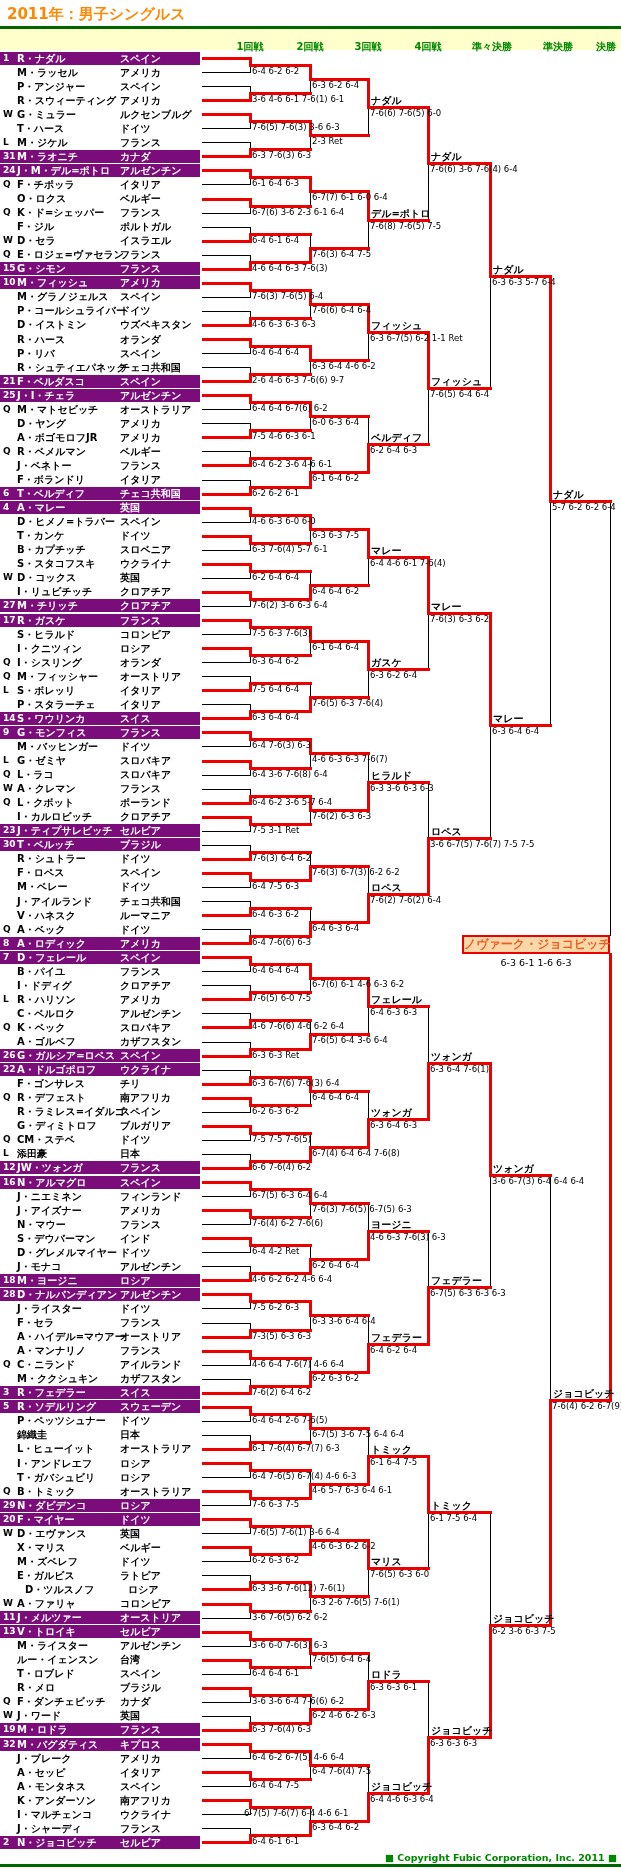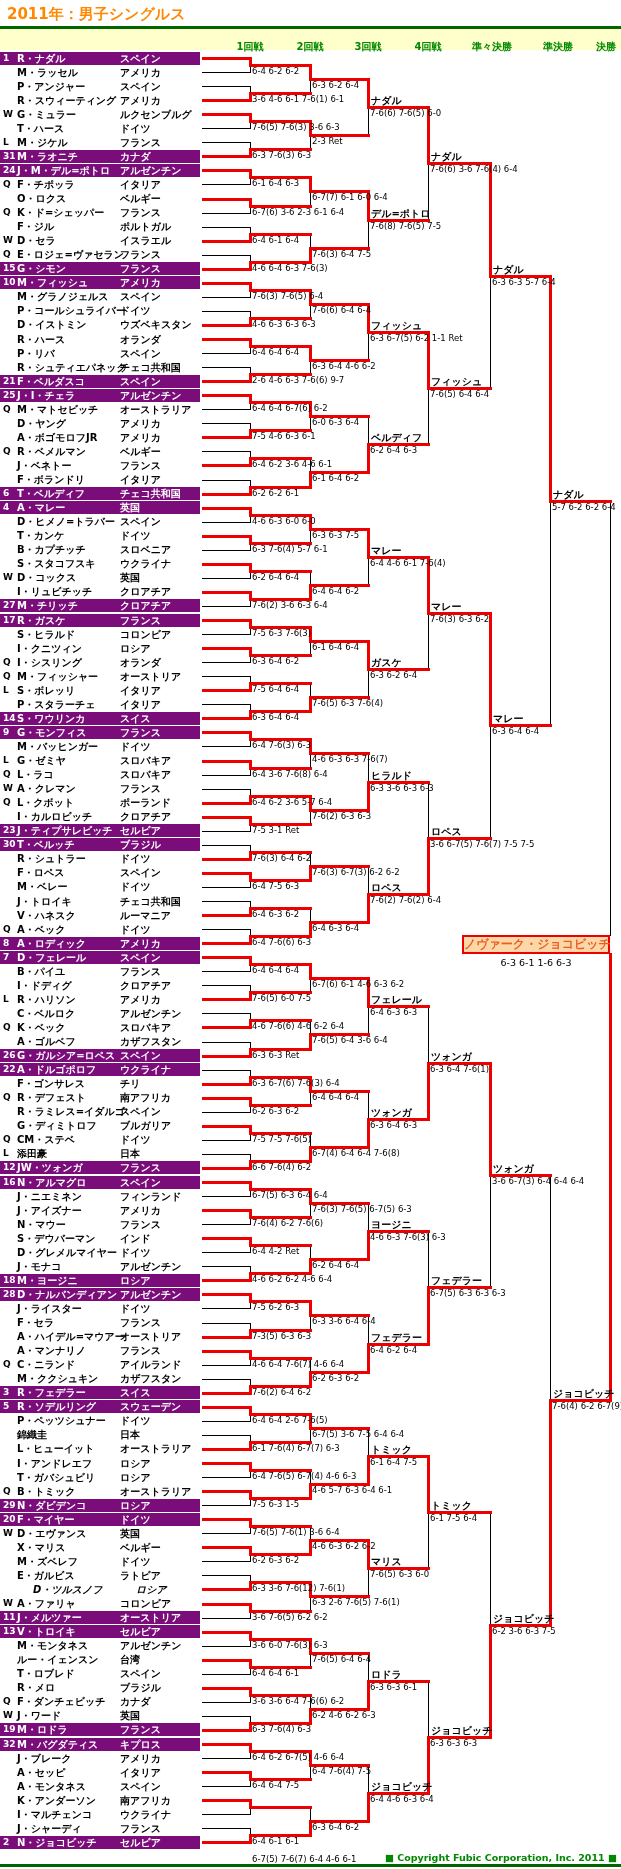--- a/index.html
+++ b/index.html
@@ -376,21 +376,21 @@
         <span class="nm">F・ロペス</span>
         <span class="ct">スペイン</span>
       </div>
       <div class="ln red" style="left: 202px; top: 871.9px; width: 50px; height: 3px;"></div>
       <div class="row" style="left: 0px; top: 880.45px; width: 200px;">
         <span class="nm">M・ベレー</span>
         <span class="ct">ドイツ</span>
       </div>
       <div class="ln" style="left: 202px; top: 886.95px; width: 49px; height: 1px;"></div>
       <div class="row" style="left: 0px; top: 894.5px; width: 200px;">
-        <span class="nm">J・トロイキ</span>
+        <span class="nm">J・アイルランド</span>
         <span class="ct">チェコ共和国</span>
       </div>
       <div class="ln" style="left: 202px; top: 901px; width: 49px; height: 1px;"></div>
       <div class="row" style="left: 0px; top: 908.55px; width: 200px;">
         <span class="nm">V・ハネスク</span>
         <span class="ct">ルーマニア</span>
       </div>
       <div class="ln red" style="left: 202px; top: 914.05px; width: 50px; height: 3px;"></div>
       <div class="row" style="left: 0px; top: 922.6px; width: 200px;">
         <span class="tag">Q</span>
@@ -653,21 +653,21 @@
       <div class="row" style="left: 0px; top: 1554.85px; width: 200px;">
         <span class="nm">M・ズベレフ</span>
         <span class="ct">ドイツ</span>
       </div>
       <div class="ln" style="left: 202px; top: 1561.35px; width: 49px; height: 1px;"></div>
       <div class="row" style="left: 0px; top: 1568.9px; width: 200px;">
         <span class="nm">E・ガルビス</span>
         <span class="ct">ラトビア</span>
       </div>
       <div class="ln" style="left: 202px; top: 1575.4px; width: 49px; height: 1px;"></div>
-      <div class="row" style="left: 16px; top: 1582.95px; width: 200px; font-style: italic;">
+      <div class="row" style="left: 8px; top: 1582.95px; width: 200px;">
         <span class="nm">D・ツルスノフ</span>
         <span class="ct">ロシア</span>
       </div>
       <div class="ln red" style="left: 202px; top: 1588.45px; width: 50px; height: 3px;"></div>
       <div class="row" style="left: 0px; top: 1597px; width: 200px;">
         <span class="tag">W</span>
         <span class="nm">A・ファリャ</span>
         <span class="ct">コロンビア</span>
       </div>
       <div class="ln red" style="left: 202px; top: 1602.5px; width: 50px; height: 3px;"></div>
@@ -679,21 +679,21 @@
       </div>
       <div class="ln" style="left: 202px; top: 1617.55px; width: 49px; height: 1px;"></div>
       <div class="row seeded" style="left: 0px; top: 1625.1px; width: 200px;">
         <div class="bar"></div>
         <span class="tag">13</span>
         <span class="nm">V・トロイキ</span>
         <span class="ct">セルビア</span>
       </div>
       <div class="ln red" style="left: 202px; top: 1630.6px; width: 50px; height: 3px;"></div>
       <div class="row" style="left: 0px; top: 1639.15px; width: 200px;">
-        <span class="nm">M・モンタネス</span>
+        <span class="nm">M・ライスター</span>
         <span class="ct">アルゼンチン</span>
       </div>
       <div class="ln" style="left: 202px; top: 1645.65px; width: 49px; height: 1px;"></div>
       <div class="row" style="left: 0px; top: 1653.2px; width: 200px;">
         <span class="nm">ルー・イェンスン</span>
         <span class="ct">台湾</span>
       </div>
       <div class="ln red" style="left: 202px; top: 1658.7px; width: 50px; height: 3px;"></div>
       <div class="row" style="left: 0px; top: 1667.25px; width: 200px;">
         <span class="nm">T・ロブレド</span>
@@ -968,21 +968,21 @@
       <div class="ln red" style="left: 249px; top: 1440.92px; width: 3px; height: 10.025px;"></div>
       <div class="ln red" style="left: 250px; top: 1440.92px; width: 62px; height: 3px;"></div>
       <div class="scr" style="left: 252px; top: 1442.92px;">6-1 7-6(4) 6-7(7) 6-3</div>
       <div class="ln red" style="left: 249px; top: 1462px; width: 3px; height: 10.025px;"></div>
       <div class="ln" style="left: 250px; top: 1470.03px; width: 1px; height: 8.025px;"></div>
       <div class="ln red" style="left: 250px; top: 1469.03px; width: 62px; height: 3px;"></div>
       <div class="scr" style="left: 252px; top: 1471.03px;">6-4 7-6(5) 6-7(4) 4-6 6-3</div>
       <div class="ln red" style="left: 249px; top: 1490.1px; width: 3px; height: 10.025px;"></div>
       <div class="ln" style="left: 250px; top: 1498.12px; width: 1px; height: 8.025px;"></div>
       <div class="ln red" style="left: 250px; top: 1497.12px; width: 62px; height: 3px;"></div>
-      <div class="scr" style="left: 252px; top: 1499.12px;">7-5 6-3 1-5</div>
+      <div class="scr" style="left: 252px; top: 1499.12px;">7-6 6-3 7-5</div>
       <div class="ln red" style="left: 249px; top: 1518.2px; width: 3px; height: 10.025px;"></div>
       <div class="ln" style="left: 250px; top: 1526.22px; width: 1px; height: 8.025px;"></div>
       <div class="ln red" style="left: 250px; top: 1525.22px; width: 62px; height: 3px;"></div>
       <div class="scr" style="left: 252px; top: 1527.22px;">7-6(5) 7-6(1) 3-6 6-4</div>
       <div class="ln red" style="left: 249px; top: 1546.3px; width: 3px; height: 10.025px;"></div>
       <div class="ln" style="left: 250px; top: 1554.33px; width: 1px; height: 8.025px;"></div>
       <div class="ln red" style="left: 250px; top: 1553.33px; width: 62px; height: 3px;"></div>
       <div class="scr" style="left: 252px; top: 1555.33px;">6-2 6-3 6-2</div>
       <div class="ln" style="left: 250px; top: 1575.4px; width: 1px; height: 8.025px;"></div>
       <div class="ln red" style="left: 249px; top: 1581.42px; width: 3px; height: 10.025px;"></div>
@@ -1012,21 +1012,21 @@
       <div class="ln" style="left: 250px; top: 1751.03px; width: 1px; height: 8.025px;"></div>
       <div class="ln red" style="left: 250px; top: 1750.03px; width: 62px; height: 3px;"></div>
       <div class="scr" style="left: 252px; top: 1752.03px;">6-4 6-2 6-7(5) 4-6 6-4</div>
       <div class="ln red" style="left: 249px; top: 1771.1px; width: 3px; height: 10.025px;"></div>
       <div class="ln" style="left: 250px; top: 1779.12px; width: 1px; height: 8.025px;"></div>
       <div class="ln red" style="left: 250px; top: 1778.12px; width: 62px; height: 3px;"></div>
       <div class="scr" style="left: 252px; top: 1780.12px;">6-4 6-4 7-5</div>
       <div class="ln red" style="left: 249px; top: 1799.2px; width: 3px; height: 10.025px;"></div>
       <div class="ln" style="left: 250px; top: 1807.22px; width: 1px; height: 8.025px;"></div>
       <div class="ln red" style="left: 250px; top: 1806.22px; width: 62px; height: 3px;"></div>
-      <div class="scr" style="left: 252px; top: 1808.22px; margin-top: 46px;">6-7(5) 7-6(7) 6-4 4-6 6-1</div>
+      <div class="scr" style="left: 244px; top: 1808.22px;">6-7(5) 7-6(7) 6-4 4-6 6-1</div>
       <div class="ln" style="left: 250px; top: 1828.3px; width: 1px; height: 8.025px;"></div>
       <div class="ln red" style="left: 249px; top: 1834.33px; width: 3px; height: 10.025px;"></div>
       <div class="ln red" style="left: 250px; top: 1834.33px; width: 62px; height: 3px;"></div>
       <div class="scr" style="left: 252px; top: 1836.33px;">6-4 6-1 6-1</div>
       <div class="ln red" style="left: 309px; top: 64.025px; width: 3px; height: 17.05px;"></div>
       <div class="ln" style="left: 310px; top: 79.075px; width: 1px; height: 15.05px;"></div>
       <div class="ln red" style="left: 310px; top: 78.075px; width: 60px; height: 3px;"></div>
       <div class="scr" style="left: 312px; top: 80.075px;">6-3 6-2 6-4</div>
       <div class="ln red" style="left: 309px; top: 120.225px; width: 3px; height: 17.05px;"></div>
       <div class="ln" style="left: 310px; top: 135.275px; width: 1px; height: 15.05px;"></div>

